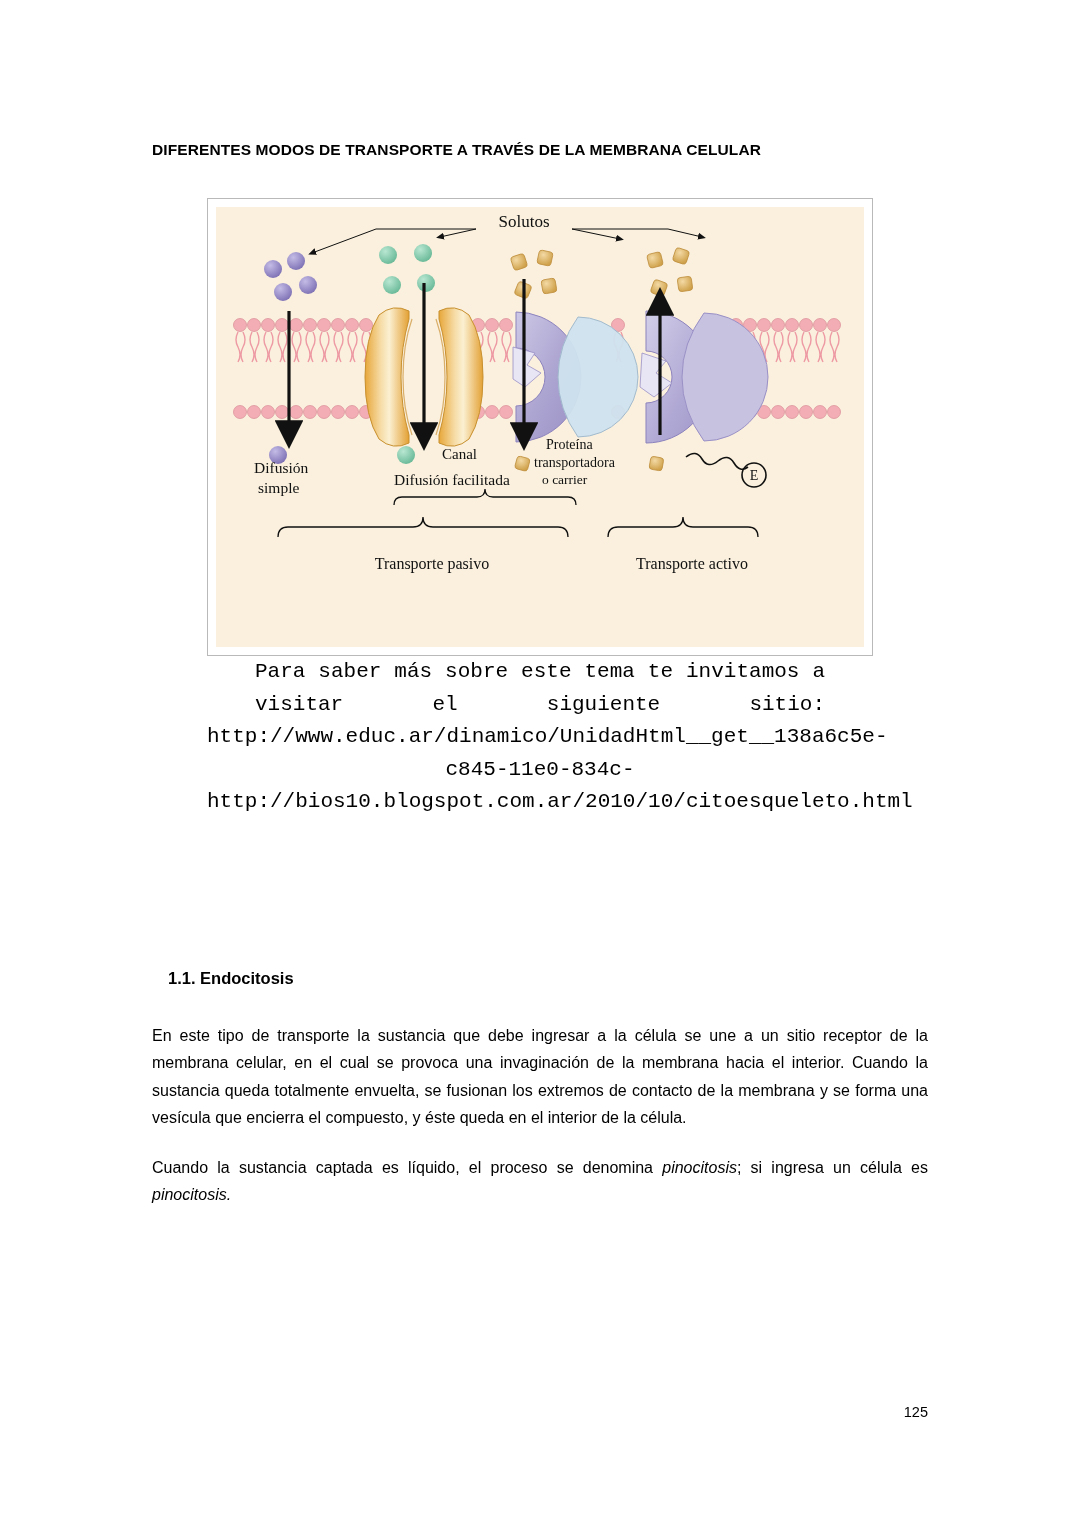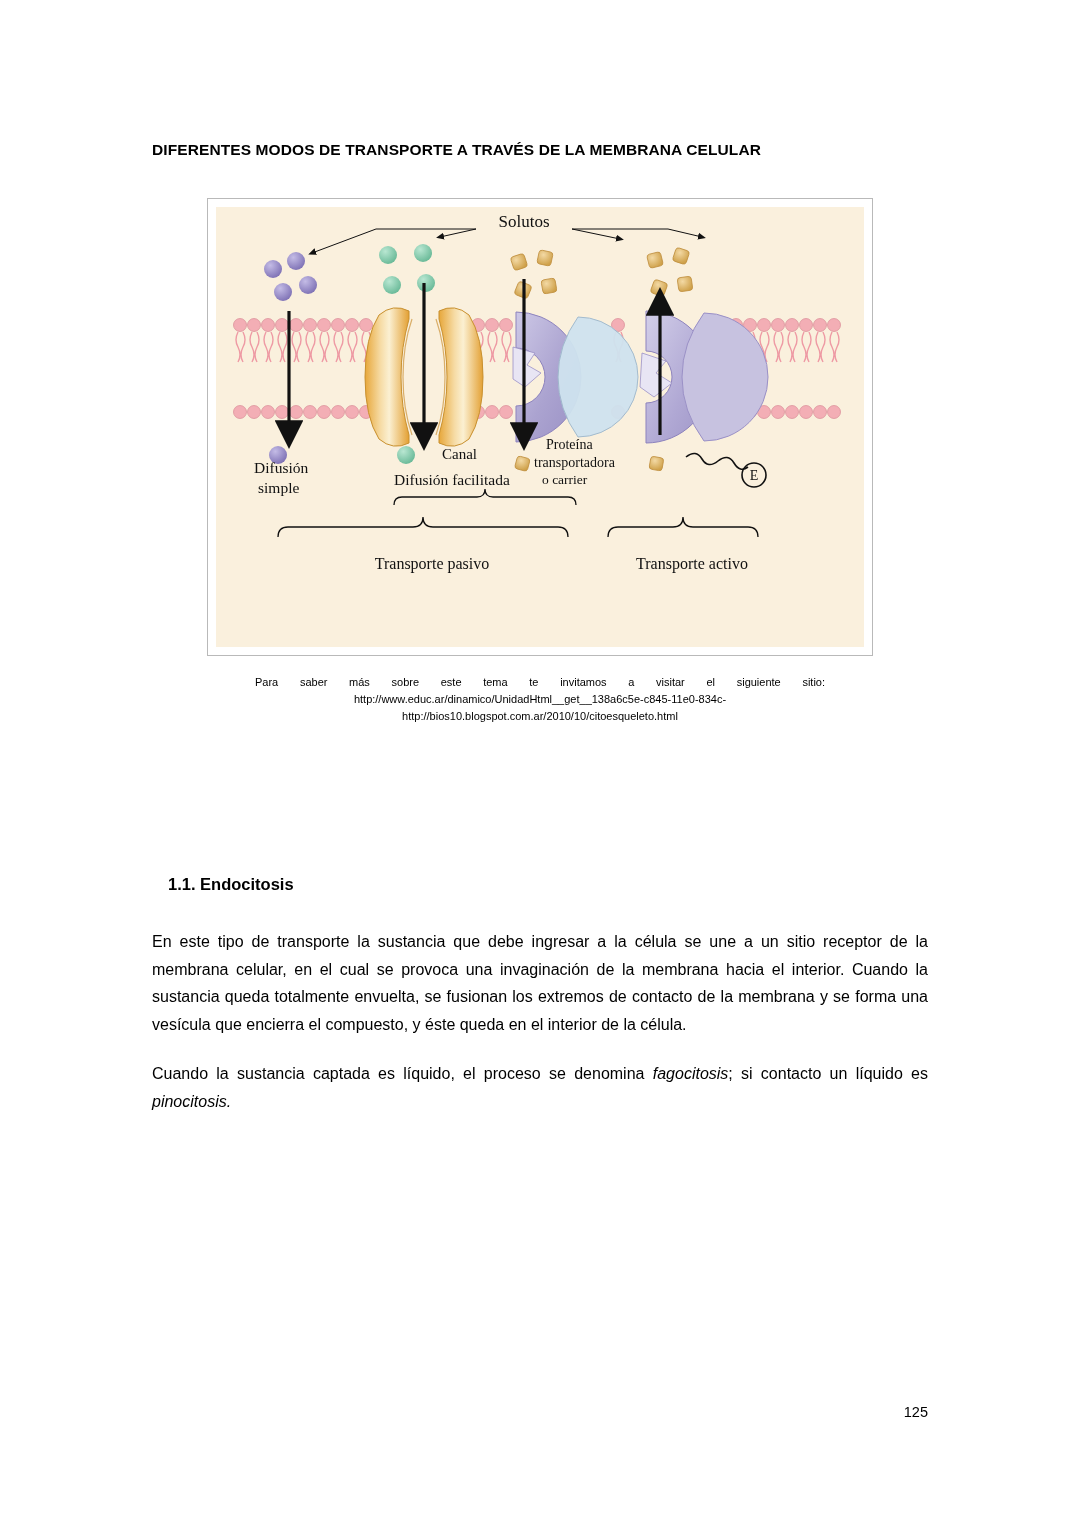--- a/index.html
+++ b/index.html
@@ -47,24 +47,24 @@
   }
   .figure-inner {
     background: #faf0dd;
     position: relative;
     height: 440px;
     overflow: hidden;
   }
   .fig-svg { display: block; width: 100%; height: 100%; }
 
   .figure-caption {
-    margin-top: 18px;
     text-align: center;
-    font-size: 11px;
+    font-size: 21px;
     line-height: 1.55;
+    font-family: Liberation Mono, monospace;
   }
   .figure-caption .line1 {
     display: block;
     text-align: justify;
     text-align-last: justify;
     padding: 0 48px;
   }
 
   
   .section-heading {
@@ -316,18 +316,18 @@
         <span class="line1">Para saber más sobre este tema te invitamos a visitar el siguiente sitio:</span>
         <span>http://www.educ.ar/dinamico/UnidadHtml__get__138a6c5e-c845-11e0-834c-</span><br>
         <span>http://bios10.blogspot.com.ar/2010/10/citoesqueleto.html</span>
       </div>
     </div>
 
     <h2 class="section-heading">1.1. Endocitosis</h2>
 
     <p class="body">En este tipo de transporte la sustancia que debe ingresar a la célula se une a un sitio receptor de la membrana celular, en el cual se provoca una invaginación de la membrana hacia el interior. Cuando la sustancia queda totalmente envuelta, se fusionan los extremos de contacto de la membrana y se forma una vesícula que encierra el compuesto, y éste queda en el interior de la célula.</p>
 
-    <p class="body second"><span>Cuando la sustancia captada es líquido, el proceso se denomina </span><em>fagocitosis</em><span>; si contacto un líquido es </span><em>pinocitosis.</em></p>
+    <p class="body second"><span>Cuando la sustancia captada es líquido, el proceso se denomina </span><em>pinocitosis</em><span>; si ingresa un célula es </span><em>pinocitosis.</em></p>
 
   </div>
 
   <div class="page-number">125</div>
 </div>
 
 </body></html>

